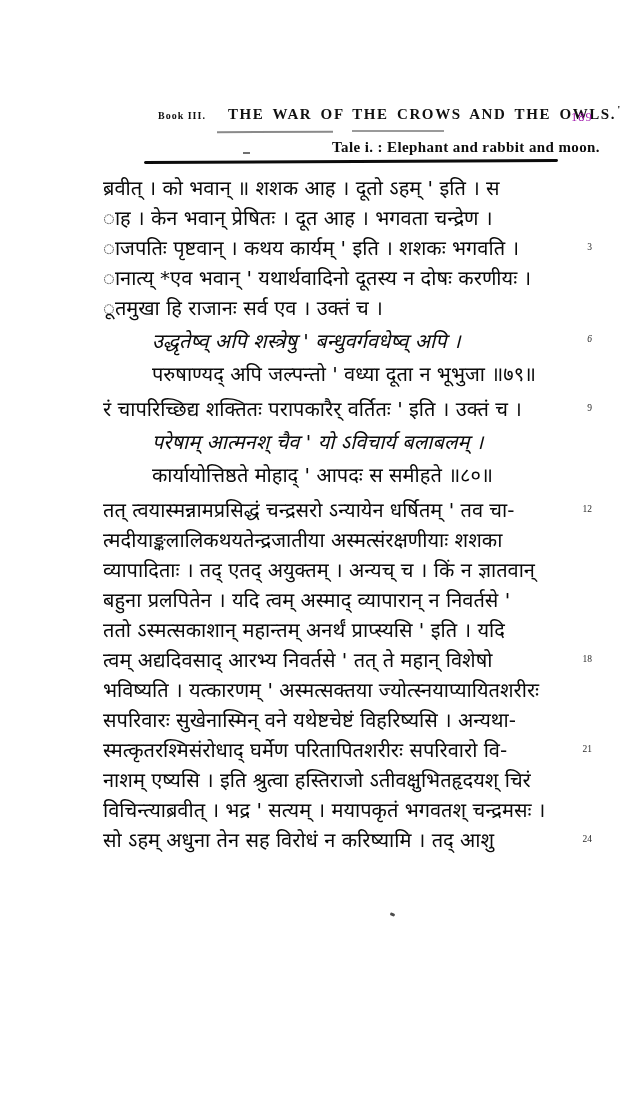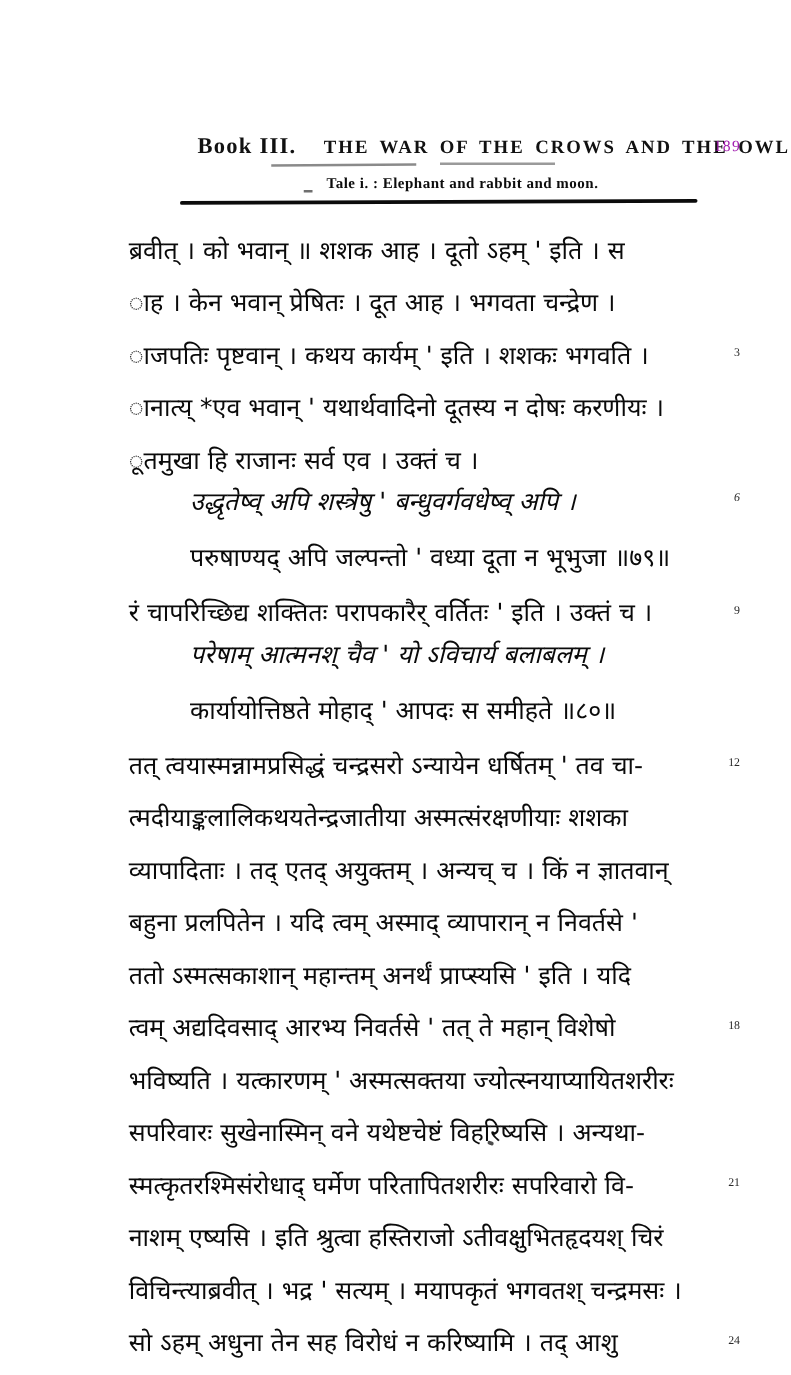--- a/index.html
+++ b/index.html
@@ -21,21 +21,21 @@
   .running-head {
     position: absolute;
     top: 106px;
     left: 158px;
     width: 410px;
     white-space: nowrap;
     display: flex;
     align-items: baseline;
   }
   .book-label {
-    font-size: 18px;
+    font-size: 10px;
     font-weight: 700;
     letter-spacing: 1px;
   }
   .head-title {
     margin-left: 22px;
     font-size: 15px;
     font-weight: 600;
     letter-spacing: 1.6px;
     word-spacing: 3px;
   }
@@ -52,22 +52,22 @@
     left: 571px;
     font-size: 12.5px;
     letter-spacing: 1px;
     color: #a21caf;
   }
   .tale-caption {
     position: absolute;
     top: 139px;
     left: 140px;
     width: 460px;
-    text-align: center;
-    font-size: 12px;
+    text-align: right;
+    font-size: 15px;
     font-weight: 700;
     letter-spacing: 0.4px;
     color: #0d0d0d;
   }
   
   .artifact-underline-1 {
     position: absolute;
     top: 131px;
     left: 217px;
     width: 116px;
@@ -110,21 +110,20 @@
     width: 482px;
     font-family: "DejaVu Sans", sans-serif;
     font-size: 20px;
     color: #0a0a0a;
   }
   .line {
     position: relative;
     height: 30px;
     line-height: 30px;
     white-space: nowrap;
-    margin-top: 12px;
   }
   .line.verse {
     padding-left: 49px;
     height: 33px;
     line-height: 33px;
   }
   .line.verse.verse-start { margin-top: 2px; font-style: italic; }
   .line.verse.verse-end   { margin-bottom: 3px; }
   .line-number {
     position: absolute;

